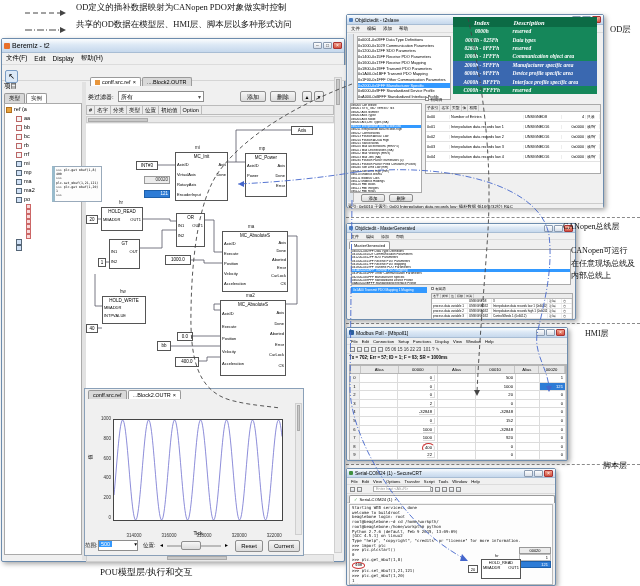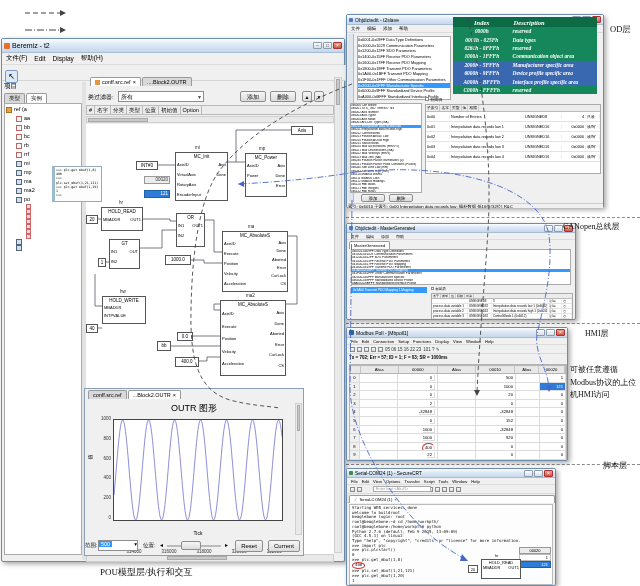--- a/index.html
+++ b/index.html
@@ -99,26 +99,28 @@
 <body>
 
 <div class="stage">
 
   <div class="abs" style="left:24px;top:4px;width:44px;height:10px;">
     <svg width="44" height="10">
         <line x1="1" y1="5" x2="36" y2="5" stroke="#444" stroke-dasharray="5,3"></line>
         <polygon points="36,2 42,5 36,8" fill="#444"></polygon>
       </svg>
   </div>
+  <div class="note abs" style="left:76px;top:2px;font-size:8.5px;">OD定义的插补数据映射为CANopen PDO对象做实时控制</div>
   <div class="abs" style="left:24px;top:21px;width:44px;height:10px;">
     <svg width="44" height="10">
         <line x1="1" y1="5" x2="36" y2="5" stroke="#444" stroke-dasharray="7,2,1,2"></line>
         <polygon points="36,2 42,5 36,8" fill="#444"></polygon>
       </svg>
   </div>
+  <div class="note abs" style="left:76px;top:19px;font-size:8.5px;">共享的OD数据在模型层、HMI层、脚本层以多种形式访问</div>
 
   <div class="sep" style="left:336px;top:217px;width:304px;"></div>
   <div class="sep" style="left:336px;top:323px;width:304px;"></div>
   <div class="sep" style="left:336px;top:464px;width:304px;"></div>
 
   <div class="win" style="left:1px;top:38px;width:344px;height:524px;">
     <div class="wtitle" style="height:14px;font-size:7px;">
       <span class="wicon" style="background:#e8702a;"></span>
       <span class="wtxt">Beremiz - t2</span>
       <span class="wb">
@@ -465,21 +467,20 @@
   <div class="gwin" style="left:84px;top:388px;width:220px;height:168px;z-index:5;">
     <div class="tabs" style="padding:1px 0 0 3px;">
       <span class="tab">
           <span>conff.src.ref</span>
         </span>
       <span class="tab on">
           <span>...Block2.OUTR</span>
           <span>×</span>
         </span>
     </div>
-    <div class="gtitle" style="margin-top:3px;">OUTR 图形</div>
     <div class="abs" style="left:2px;top:65px;font-size:5px;transform:rotate(-90deg);">值</div>
     <div class="yticks abs" style="left:8px;top:27px;width:18px;height:104px;" id="y-ticks">
         <span>1000</span>
         <span>800</span>
         <span>600</span>
         <span>400</span>
         <span>200</span>
         <span>0</span>
       </div>
     <div class="abs" style="left:28px;top:30px;width:170px;height:102px;background:#fff;border:1px solid #444;">
@@ -750,20 +751,21 @@
             <span style="width:36px;">process data variable 3</span>
             <span style="width:24px;">UNSIGNED32</span>
             <span style="width:56px;">ControlWords 1 (0x6012)</span>
             <span style="width:14px;">读/写</span>
             <span style="width:10px;">否</span>
           </div>
         </div>
     </div>
   </div>
   <div class="note abs" style="left:563px;top:221px;font-size:8px;">CANopen总线层</div>
+  <div class="note abs" style="left:571px;top:245px;width:64px;font-size:8px;line-height:12.5px;">CANopen可运行在任意现场总线及内部总线上</div>
 
   <div class="win" style="left:346px;top:327px;width:222px;height:134px;">
     <div class="wtitle" style="height:10px;font-size:5px;">
       <span class="wicon" style="background:#2c5f9e;width:5px;height:5px;"></span>
       <span class="wtxt">Modbus Poll - [Mbpoll1]</span>
       <span class="wb">
           <span></span>
           <span></span>
           <span class="cl">×</span>
         </span>
@@ -900,21 +902,20 @@
             <span style="width:40px;"><span>22</span></span>
             <span style="width:38px;"></span>
             <span style="width:40px;">0</span>
             <span style="width:24px;"></span>
             <span style="width:26px;">0</span>
           </div>
         </div>
     </div>
   </div>
   <div class="note abs" style="left:585px;top:328px;font-size:8px;">HMI层</div>
-  <div class="note abs" style="left:570px;top:364px;width:68px;font-size:8px;line-height:12.5px;">可被任意遵循Modbus协议的上位机HMI访问</div>
 
   <div class="win" style="left:346px;top:468px;width:210px;height:118px;">
     <div class="wtitle" style="height:9px;font-size:4.8px;">
       <span class="wicon" style="background:#3f8f3f;width:4px;height:4px;"></span>
       <span class="wtxt">Serial-COM24 (1) - SecureCRT</span>
       <span class="wb">
           <span></span>
           <span></span>
           <span class="cl">×</span>
         </span>

